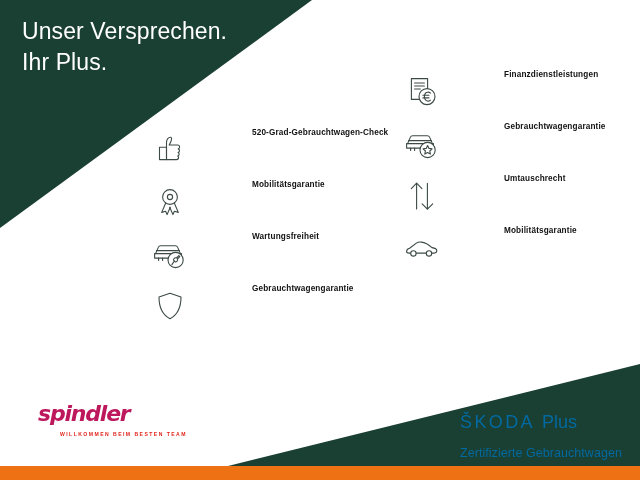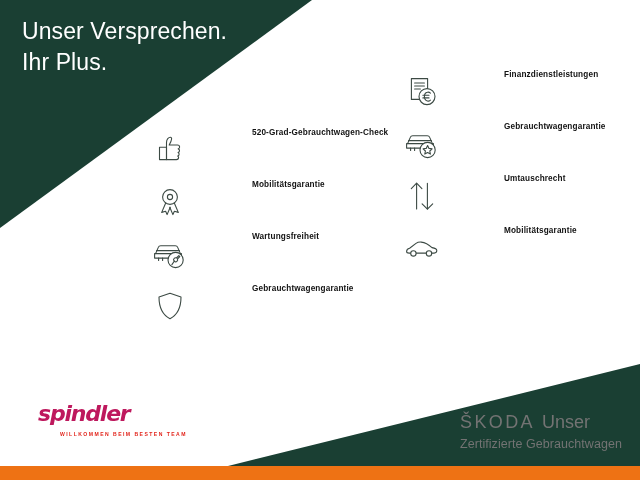--- a/index.html
+++ b/index.html
@@ -98,41 +98,41 @@
     margin-top: 1px;
     margin-left: 22px;
     font-weight: bold;
   }
 
   
   .skoda {
     position: absolute;
     left: 460px;
     top: 412px;
-    color: #737373;
+    color: #0369a1;
   }
   .skoda-line1 {
     display: flex;
     align-items: baseline;
     white-space: nowrap;
   }
   .skoda-mark {
     font-size: 18px;
     letter-spacing: 2.4px;
     font-weight: 500;
     font-family: "Liberation Sans", sans-serif;
   }
   .skoda-plus {
     font-size: 18px;
     margin-left: 7px;
     font-weight: 400;
   }
   .skoda-line2 {
     font-size: 12.5px;
-    margin-top: 4px;
+    margin-top: 13px;
     white-space: nowrap;
     letter-spacing: 0.05px;
   }
 </style>
 </head>
 <body>
 
 <div id="stage">
 
   <svg class="bg-svg" viewBox="0 0 640 480">
@@ -264,18 +264,18 @@
   </div>
 
   <div class="spindler">
     <div class="spindler-word">spindler</div>
     <div class="spindler-tagline">WILLKOMMEN BEIM BESTEN TEAM</div>
   </div>
 
   <div class="skoda">
     <div class="skoda-line1">
       <span class="skoda-mark">ŠKODA</span>
-      <span class="skoda-plus">Unser</span>
+      <span class="skoda-plus">Plus</span>
     </div>
     <div class="skoda-line2">Zertifizierte Gebrauchtwagen</div>
   </div>
 
 </div>
 
 </body></html>

